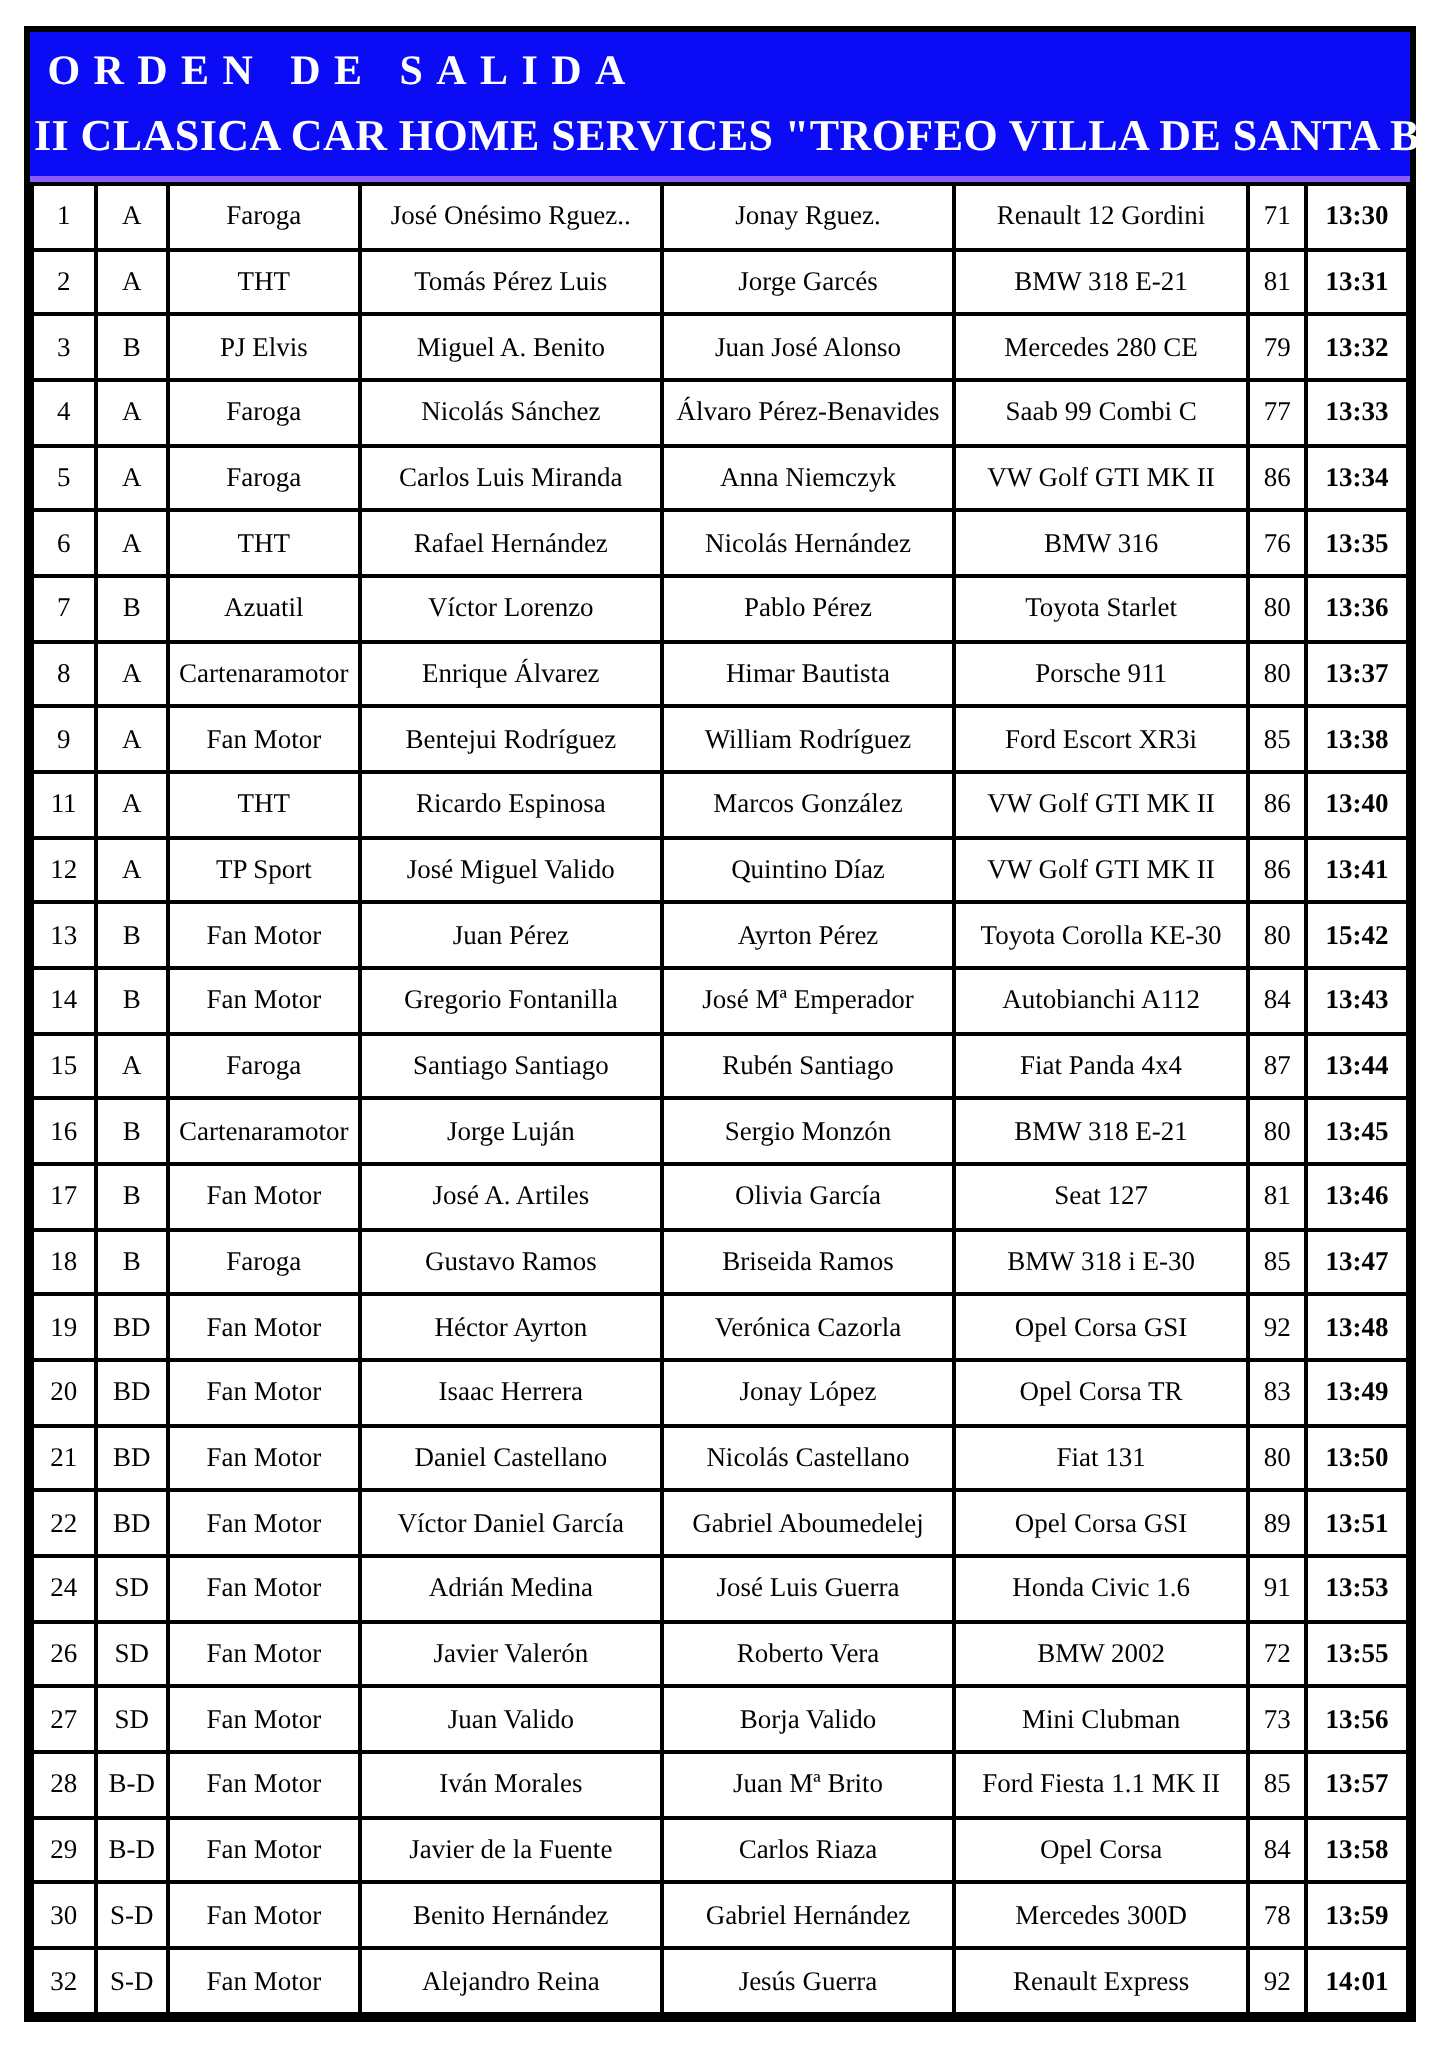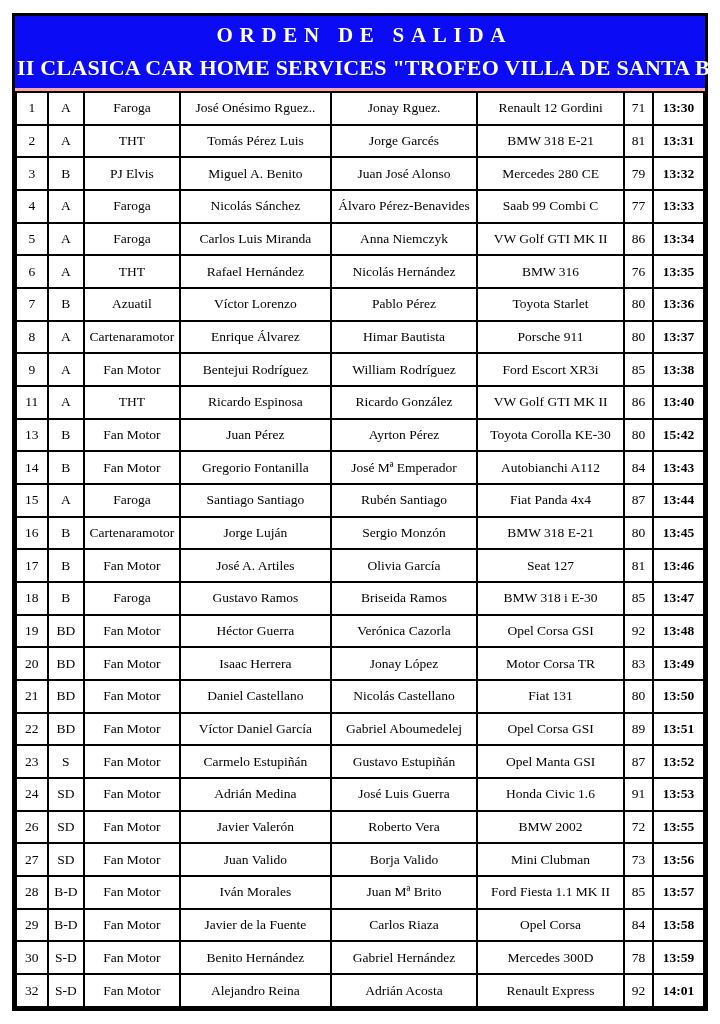--- a/index.html
+++ b/index.html
@@ -25,25 +25,24 @@
     border: 3px solid #000000;
     display: flex;
     flex-direction: column;
     background: #ffffff;
   }
   .banner {
     box-sizing: border-box;
     height: 75px;
     background: var(--banner-bg, #0b0bf5);
     color: var(--banner-text, #ffffff);
-    border-bottom: 3px solid #fca5a5;
+    border-bottom: 3px solid #8b5cf6;
     display: flex;
     flex-direction: column;
     justify-content: center;
-    text-align: center;
     padding: 2px 0 4px 2px;
   }
   .banner-title {
     font-size: 21px;
     font-weight: bold;
     letter-spacing: 0.32em;
     line-height: 34px;
     text-indent: 0.32em; 
   }
   .banner-subtitle {
@@ -179,24 +178,34 @@
             <td class="col-codriver">William Rodríguez</td>
             <td class="col-car">Ford Escort XR3i</td>
             <td class="col-num">85</td>
             <td class="col-time">13:38</td>
           </tr>
           <tr>
             <td class="col-pos">11</td>
             <td class="col-class">A</td>
             <td class="col-team">THT</td>
             <td class="col-driver">Ricardo Espinosa</td>
-            <td class="col-codriver">Ricardo González</td>
+            <td class="col-codriver">Marcos González</td>
             <td class="col-car">VW Golf GTI MK II</td>
             <td class="col-num">86</td>
             <td class="col-time">13:40</td>
+          </tr>
+          <tr>
+            <td class="col-pos">12</td>
+            <td class="col-class">A</td>
+            <td class="col-team">TP Sport</td>
+            <td class="col-driver">José Miguel Valido</td>
+            <td class="col-codriver">Quintino Díaz</td>
+            <td class="col-car">VW Golf GTI MK II</td>
+            <td class="col-num">86</td>
+            <td class="col-time">13:41</td>
           </tr>
           <tr>
             <td class="col-pos">13</td>
             <td class="col-class">B</td>
             <td class="col-team">Fan Motor</td>
             <td class="col-driver">Juan Pérez</td>
             <td class="col-codriver">Ayrton Pérez</td>
             <td class="col-car">Toyota Corolla KE-30</td>
             <td class="col-num">80</td>
             <td class="col-time">15:42</td>
@@ -248,33 +257,33 @@
             <td class="col-driver">Gustavo Ramos</td>
             <td class="col-codriver">Briseida Ramos</td>
             <td class="col-car">BMW 318 i E-30</td>
             <td class="col-num">85</td>
             <td class="col-time">13:47</td>
           </tr>
           <tr>
             <td class="col-pos">19</td>
             <td class="col-class">BD</td>
             <td class="col-team">Fan Motor</td>
-            <td class="col-driver">Héctor Guerra</td>
+            <td class="col-driver">Héctor Ayrton</td>
             <td class="col-codriver">Verónica Cazorla</td>
             <td class="col-car">Opel Corsa GSI</td>
             <td class="col-num">92</td>
             <td class="col-time">13:48</td>
           </tr>
           <tr>
             <td class="col-pos">20</td>
             <td class="col-class">BD</td>
             <td class="col-team">Fan Motor</td>
             <td class="col-driver">Isaac Herrera</td>
             <td class="col-codriver">Jonay López</td>
-            <td class="col-car">Motor Corsa TR</td>
+            <td class="col-car">Opel Corsa TR</td>
             <td class="col-num">83</td>
             <td class="col-time">13:49</td>
           </tr>
           <tr>
             <td class="col-pos">21</td>
             <td class="col-class">BD</td>
             <td class="col-team">Fan Motor</td>
             <td class="col-driver">Daniel Castellano</td>
             <td class="col-codriver">Nicolás Castellano</td>
             <td class="col-car">Fiat 131</td>
@@ -285,30 +294,20 @@
             <td class="col-pos">22</td>
             <td class="col-class">BD</td>
             <td class="col-team">Fan Motor</td>
             <td class="col-driver">Víctor Daniel García</td>
             <td class="col-codriver">Gabriel Aboumedelej</td>
             <td class="col-car">Opel Corsa GSI</td>
             <td class="col-num">89</td>
             <td class="col-time">13:51</td>
           </tr>
           <tr>
-            <td class="col-pos">23</td>
-            <td class="col-class">S</td>
-            <td class="col-team">Fan Motor</td>
-            <td class="col-driver">Carmelo Estupiñán</td>
-            <td class="col-codriver">Gustavo Estupiñán</td>
-            <td class="col-car">Opel Manta  GSI</td>
-            <td class="col-num">87</td>
-            <td class="col-time">13:52</td>
-          </tr>
-          <tr>
             <td class="col-pos">24</td>
             <td class="col-class">SD</td>
             <td class="col-team">Fan Motor</td>
             <td class="col-driver">Adrián Medina</td>
             <td class="col-codriver">José Luis Guerra</td>
             <td class="col-car">Honda Civic 1.6</td>
             <td class="col-num">91</td>
             <td class="col-time">13:53</td>
           </tr>
           <tr>
@@ -359,21 +358,21 @@
             <td class="col-codriver">Gabriel Hernández</td>
             <td class="col-car">Mercedes 300D</td>
             <td class="col-num">78</td>
             <td class="col-time">13:59</td>
           </tr>
           <tr>
             <td class="col-pos">32</td>
             <td class="col-class">S-D</td>
             <td class="col-team">Fan Motor</td>
             <td class="col-driver">Alejandro Reina</td>
-            <td class="col-codriver">Adrián Acosta</td>
+            <td class="col-codriver">Jesús Guerra</td>
             <td class="col-car">Renault Express</td>
             <td class="col-num">92</td>
             <td class="col-time">14:01</td>
           </tr>
         </tbody>
     </table>
   </div>
 </div>
 
 </body></html>

